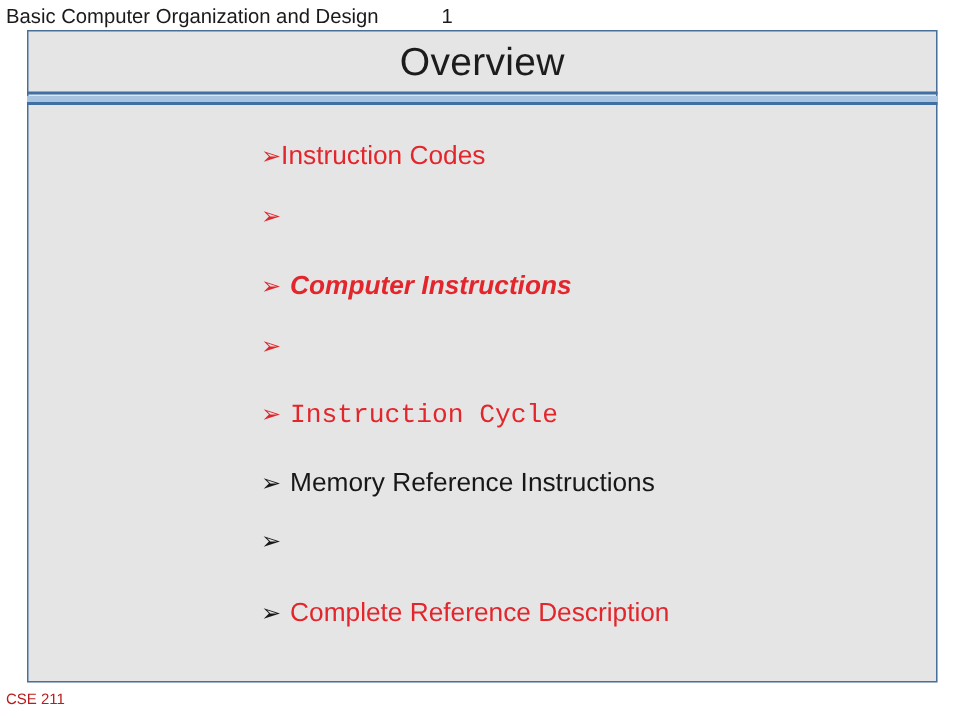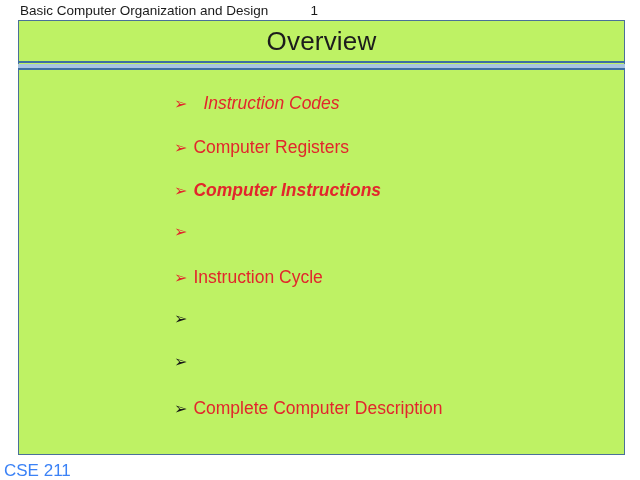--- a/index.html
+++ b/index.html
@@ -22,36 +22,36 @@
     left: 0;
     width: 640px;
     height: 20px;
     display: flex;
     align-items: center;
     font-size: 13.5px;
     color: #1a1a1a;
     white-space: nowrap;
   }
   .page-header .hdr-title {
-    margin-left: 20px;
+    margin-left: 4px;
   }
   .page-header .hdr-number {
     margin-left: 42px;
   }
 
   
   .slide-frame {
     position: absolute;
     left: 18px;
     top: 20px;
     width: 607px;
     height: 435px;
     border: 1.5px solid #4a7099;
     box-sizing: border-box;
-    background: #bef264;
+    background: #e5e5e5;
   }
 
   
   .slide-title-block {
     position: absolute;
     left: 0;
     top: 0;
     width: 100%;
     height: 40px;
     display: flex;
@@ -111,31 +111,31 @@
   }
   .bullet-marker {
     font-size: 16px;
     line-height: 1;
     flex: 0 0 auto;
   }
   .bullet-text {
     flex: 0 0 auto;
   }
   
-  .bullet-item.gap-none .bullet-text { margin-left: 16px; font-style: italic; }
+  .bullet-item.gap-none .bullet-text { margin-left: 0px; }
   .bullet-item.gap-normal .bullet-text { margin-left: 6px; }
   .bold      { font-weight: bold; }
 
   
   .page-footer {
     position: absolute;
     left: 4px;
     top: 461px;
-    font-size: 17px;
-    color: #3b82f6;
+    font-size: 10px;
+    color: #b91c1c;
     white-space: nowrap;
   }
 </style>
 </head>
 <body>
 
 <div class="page-header">
   <span class="hdr-title">Basic Computer Organization and Design</span>
   <span class="hdr-number">1</span>
 </div>
@@ -152,42 +152,42 @@
     <div class="rule-line-bottom"></div>
   </div>
 
   <div class="bullet-list" id="bullet-list">
       <div class="bullet-item gap-none">
         <span class="bullet-marker" style="color: rgb(226, 38, 44);">➢</span>
         <span class="bullet-text" style="color: rgb(226, 38, 44);">Instruction Codes</span>
       </div>
       <div class="bullet-item gap-normal">
         <span class="bullet-marker" style="color: rgb(226, 38, 44);">➢</span>
-        <span class="bullet-text" style="color: rgb(226, 38, 44);">Computer Registers</span>
       </div>
       <div class="bullet-item gap-normal">
         <span class="bullet-marker" style="color: rgb(226, 38, 44);">➢</span>
         <span class="bullet-text bold" style="color: rgb(226, 38, 44); font-style: italic;">Computer Instructions</span>
       </div>
       <div class="bullet-item gap-normal">
         <span class="bullet-marker" style="color: rgb(226, 38, 44);">➢</span>
       </div>
       <div class="bullet-item gap-normal">
         <span class="bullet-marker" style="color: rgb(226, 38, 44);">➢</span>
-        <span class="bullet-text" style="color: rgb(226, 38, 44);">Instruction Cycle</span>
+        <span class="bullet-text" style="color: rgb(226, 38, 44); font-family: Liberation Mono, monospace;">Instruction Cycle</span>
+      </div>
+      <div class="bullet-item gap-normal">
+        <span class="bullet-marker" style="color: rgb(23, 23, 23);">➢</span>
+        <span class="bullet-text" style="color: rgb(23, 23, 23);">Memory Reference Instructions</span>
       </div>
       <div class="bullet-item gap-normal">
         <span class="bullet-marker" style="color: rgb(23, 23, 23);">➢</span>
       </div>
       <div class="bullet-item gap-normal">
         <span class="bullet-marker" style="color: rgb(23, 23, 23);">➢</span>
-      </div>
-      <div class="bullet-item gap-normal">
-        <span class="bullet-marker" style="color: rgb(23, 23, 23);">➢</span>
-        <span class="bullet-text" style="color: rgb(226, 38, 44);">Complete Computer Description</span>
+        <span class="bullet-text" style="color: rgb(226, 38, 44);">Complete Reference Description</span>
       </div>
     </div>
 
 </div>
 
 <div class="page-footer">
   <span>CSE 211</span>
 </div>
 
 </body></html>

